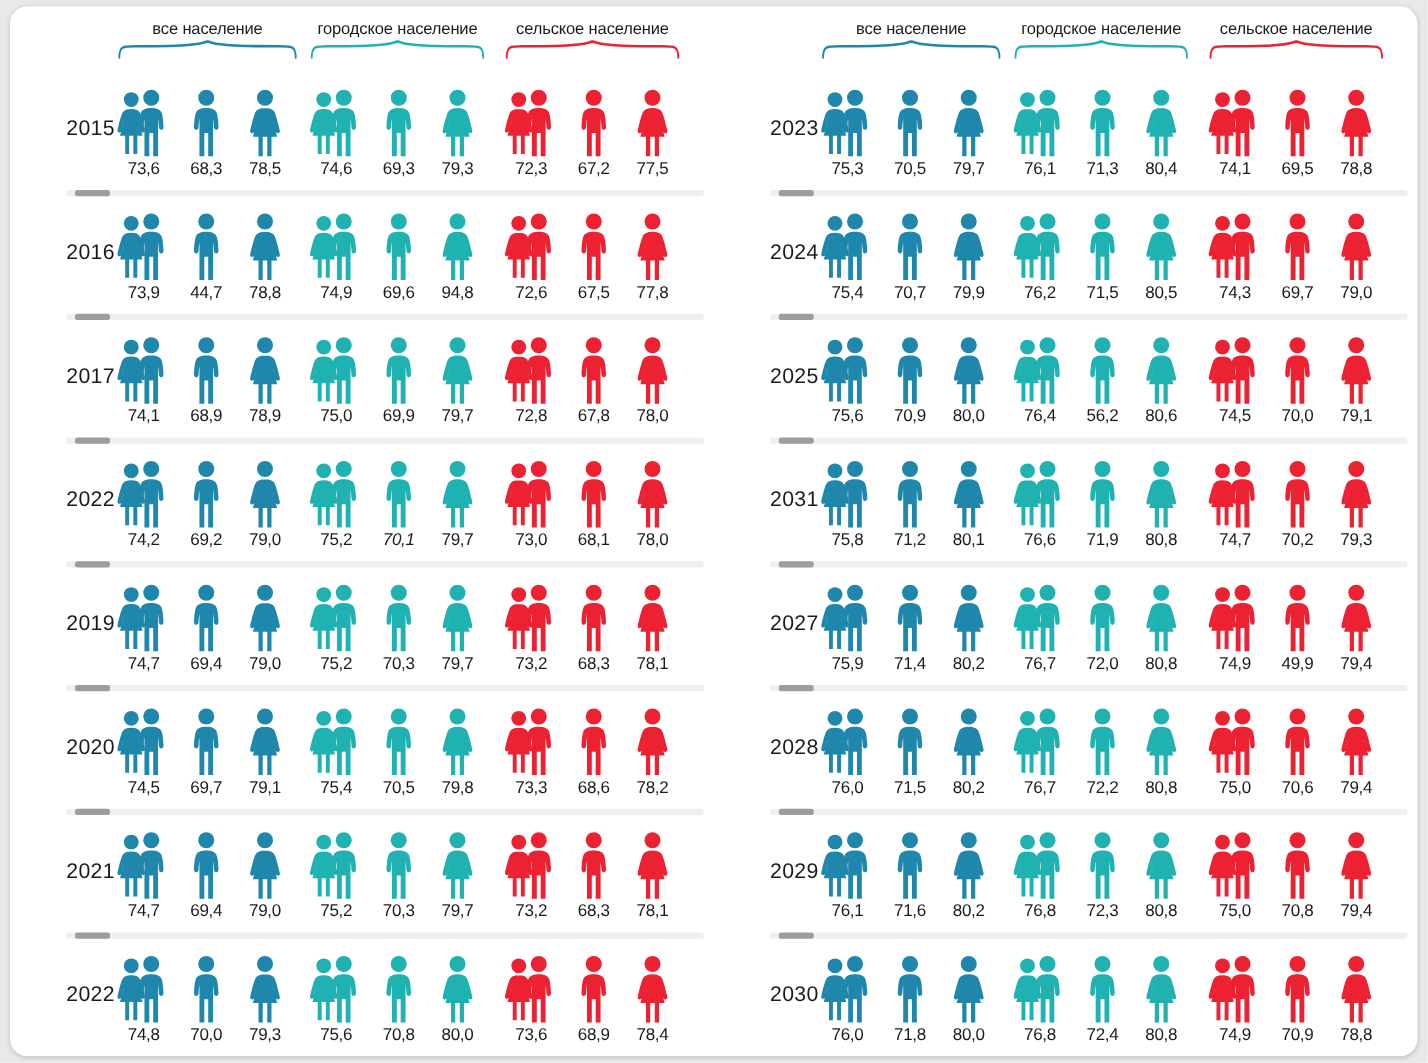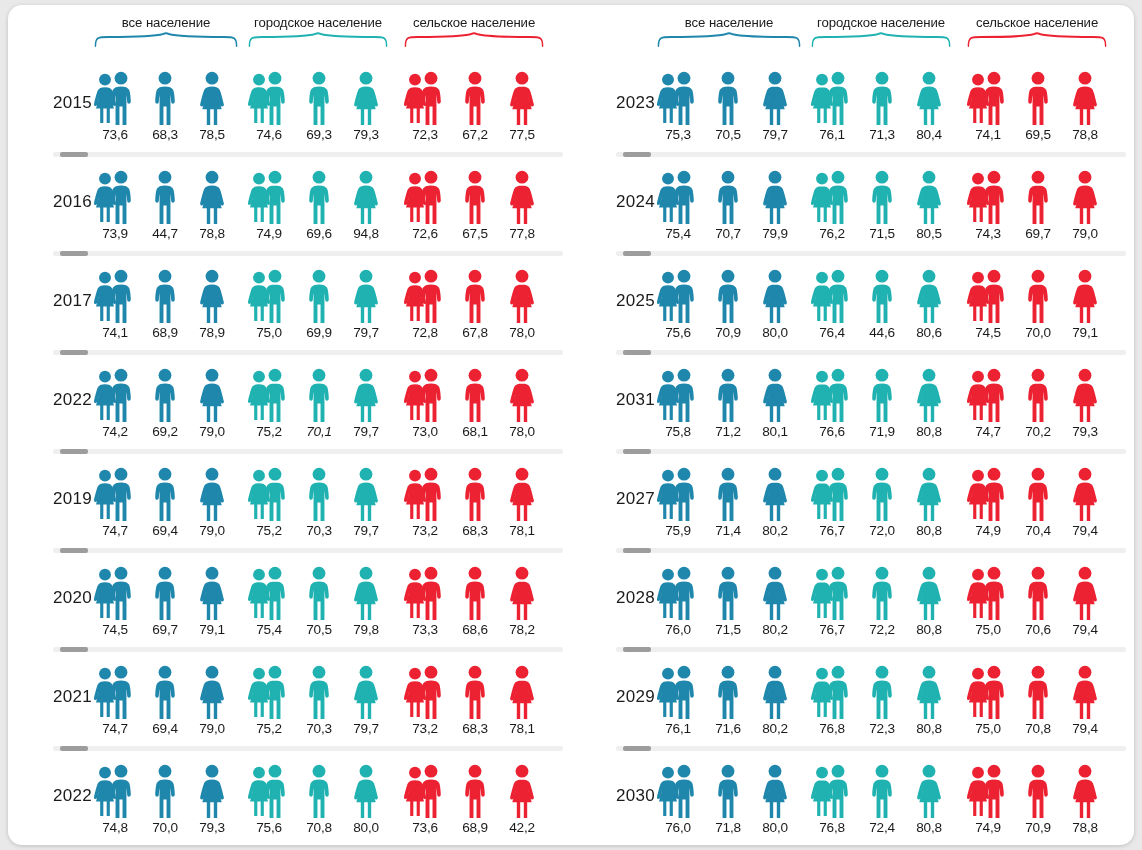--- a/index.html
+++ b/index.html
@@ -963,21 +963,21 @@
             <div class="fig" style="left: 104px; width: 28px;">
               <svg viewBox="0 0 28 55" xmlns="http://www.w3.org/2000/svg">
                 <circle cx="14" cy="7.2" r="6.4" fill="#ec2232"></circle>
                 <path fill="#ec2232" d="M14 15.4c-4.2 0-6.8 1.3-7.8 3.6-1.2 2.7-3.0 9.9-4.0 14.1-0.35 1.5 0.4 2.5 1.5 2.5 0.95 0 1.6-0.6 1.9-1.8 0.7-2.9 1.6-6.3 2.3-8.4l-3.6 12.9h4.5v15.7h3.4V38.3h3.6v15.7h3.4V38.3h4.5l-3.6-12.9c0.7 2.1 1.6 5.5 2.3 8.4 0.3 1.2 0.95 1.8 1.9 1.8 1.1 0 1.85-1.0 1.5-2.5-1.0-4.2-2.8-11.4-4.0-14.1-1.0-2.3-3.6-3.6-7.8-3.6z"></path>
               </svg>
             </div>
           </div>
           <div class="vals">
             <div class="val" style="left: -3px; width: 48px;">73,6</div>
             <div class="val" style="left: 47px; width: 48px;">68,9</div>
-            <div class="val" style="left: 94px; width: 48px;">42,2</div>
+            <div class="val" style="left: 94px; width: 48px;">78,4</div>
           </div>
         </div>
       </div>
     </div>
     <div class="col right">
       <div class="header">
         <div class="grp-head" style="left: 86px; width: 144px;">
           <div class="grp-label">все население</div>
           <div class="brace">
             <svg viewBox="0 0 200 14" preserveAspectRatio="none" xmlns="http://www.w3.org/2000/svg">
@@ -1265,21 +1265,21 @@
             </div>
             <div class="fig" style="left: 104px; width: 28px;">
               <svg viewBox="0 0 28 55" xmlns="http://www.w3.org/2000/svg">
                 <circle cx="14" cy="7.2" r="6.4" fill="#1fb2b0"></circle>
                 <path fill="#1fb2b0" d="M14 15.4c-4.2 0-6.8 1.3-7.8 3.6-1.2 2.7-3.0 9.9-4.0 14.1-0.35 1.5 0.4 2.5 1.5 2.5 0.95 0 1.6-0.6 1.9-1.8 0.7-2.9 1.6-6.3 2.3-8.4l-3.6 12.9h4.5v15.7h3.4V38.3h3.6v15.7h3.4V38.3h4.5l-3.6-12.9c0.7 2.1 1.6 5.5 2.3 8.4 0.3 1.2 0.95 1.8 1.9 1.8 1.1 0 1.85-1.0 1.5-2.5-1.0-4.2-2.8-11.4-4.0-14.1-1.0-2.3-3.6-3.6-7.8-3.6z"></path>
               </svg>
             </div>
           </div>
           <div class="vals">
             <div class="val" style="left: -3px; width: 48px;">76,4</div>
-            <div class="val" style="left: 47px; width: 48px;">44,6</div>
+            <div class="val" style="left: 47px; width: 48px;">56,2</div>
             <div class="val" style="left: 94px; width: 48px;">80,6</div>
           </div>
         </div>
         <div class="grp" style="left: 396px; width: 140px;">
           <div class="figs">
             <div class="fig" style="left: -2px; width: 26px;">
               <svg viewBox="0 0 28 55" xmlns="http://www.w3.org/2000/svg">
                 <circle cx="14" cy="7.2" r="6.4" fill="#ec2232"></circle>
                 <path fill="#ec2232" d="M14 15.4c-4.2 0-6.8 1.3-7.8 3.6-1.2 2.7-3.0 9.9-4.0 14.1-0.35 1.5 0.4 2.5 1.5 2.5 0.95 0 1.6-0.6 1.9-1.8 0.7-2.9 1.6-6.3 2.3-8.4l-3.6 12.9h4.5v15.7h3.4V38.3h3.6v15.7h3.4V38.3h4.5l-3.6-12.9c0.7 2.1 1.6 5.5 2.3 8.4 0.3 1.2 0.95 1.8 1.9 1.8 1.1 0 1.85-1.0 1.5-2.5-1.0-4.2-2.8-11.4-4.0-14.1-1.0-2.3-3.6-3.6-7.8-3.6z"></path>
               </svg>
@@ -1504,21 +1504,21 @@
             </div>
             <div class="fig" style="left: 104px; width: 28px;">
               <svg viewBox="0 0 28 55" xmlns="http://www.w3.org/2000/svg">
                 <circle cx="14" cy="7.2" r="6.4" fill="#ec2232"></circle>
                 <path fill="#ec2232" d="M14 15.4c-4.2 0-6.8 1.3-7.8 3.6-1.2 2.7-3.0 9.9-4.0 14.1-0.35 1.5 0.4 2.5 1.5 2.5 0.95 0 1.6-0.6 1.9-1.8 0.7-2.9 1.6-6.3 2.3-8.4l-3.6 12.9h4.5v15.7h3.4V38.3h3.6v15.7h3.4V38.3h4.5l-3.6-12.9c0.7 2.1 1.6 5.5 2.3 8.4 0.3 1.2 0.95 1.8 1.9 1.8 1.1 0 1.85-1.0 1.5-2.5-1.0-4.2-2.8-11.4-4.0-14.1-1.0-2.3-3.6-3.6-7.8-3.6z"></path>
               </svg>
             </div>
           </div>
           <div class="vals">
             <div class="val" style="left: -3px; width: 48px;">74,9</div>
-            <div class="val" style="left: 47px; width: 48px;">70,4</div>
+            <div class="val" style="left: 47px; width: 48px;">49,9</div>
             <div class="val" style="left: 94px; width: 48px;">79,4</div>
           </div>
         </div>
       </div>
       <div class="row" style="top: 543px;">
         <div class="rule"></div>
         <div class="year">2028</div>
         <div class="grp" style="left: 86px; width: 144px;">
           <div class="figs">
             <div class="fig" style="left: -2px; width: 26px;">

